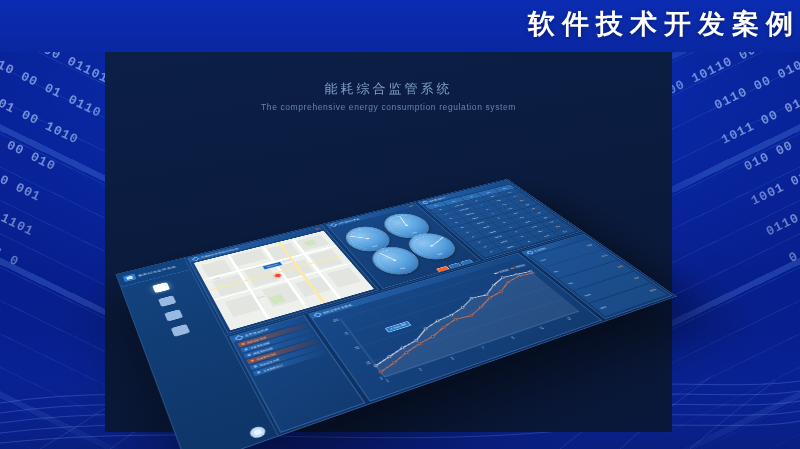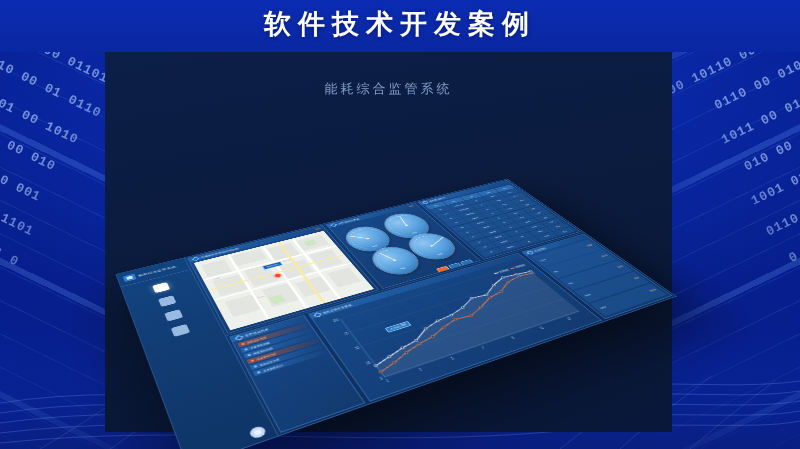--- a/index.html
+++ b/index.html
@@ -56,21 +56,21 @@
             font-size:13px;line-height:34px;
             -webkit-mask-image:linear-gradient(260deg,#000 30%,transparent 78%);
                     mask-image:linear-gradient(260deg,#000 30%,transparent 78%);}
 
   
   .wave{position:absolute;left:0;right:0;bottom:0;height:120px;opacity:.85;}
   .topband{position:absolute;left:0;right:0;top:0;height:52px;
            background:linear-gradient(#0b2cb2,#0a27a2);}
 
   
-  .title{position:absolute;left:0;right:0;top:6px;text-align:center;
+  .title{position:absolute;left:0;right:0;top:6px;text-align:right;
          color:#ffffff;font-size:27px;font-weight:700;letter-spacing:7px;
          font-family:"DejaVu Sans","Liberation Sans",sans-serif;
          text-shadow:0 1px 4px rgba(0,0,0,.35);}
 
   
   .panel{position:absolute;left:105px;top:52px;width:567px;height:380px;
          background:linear-gradient(170deg,#0c1f47 0%,#0a1a3c 55%,#09183a 100%);}
 
   .sub-cn{position:absolute;left:0;right:0;top:28px;text-align:center;
           color:#93b4dd;font-size:13px;letter-spacing:3px;
@@ -249,20 +249,21 @@
       <path d="M560,120 C590,96 615,78 645,58"></path>
     </g>
   </svg>
 
   <div class="topband"></div>
   <div class="title">软件技术开发案例</div>
 
   <div class="panel">
 
     <div class="sub-cn">能耗综合监管系统</div>
+    <div class="sub-en">The comprehensive energy consumption regulation system</div>
 
     <div class="scene">
       <div class="board">
 
         <div class="side">
           <div class="brand">
             <span class="brand-mark"></span>
             <span class="brand-txt">能耗综合监管系统</span>
           </div>
           <div class="side-ico-wrap">

